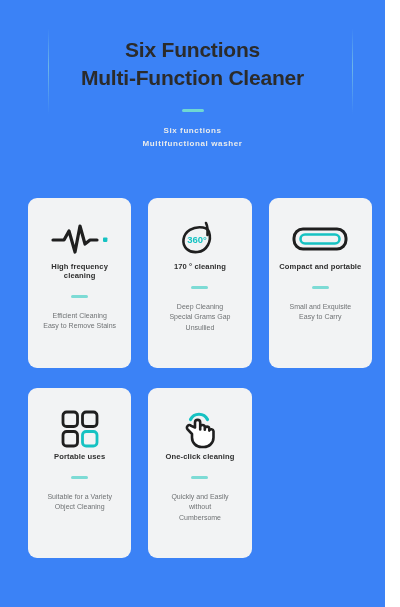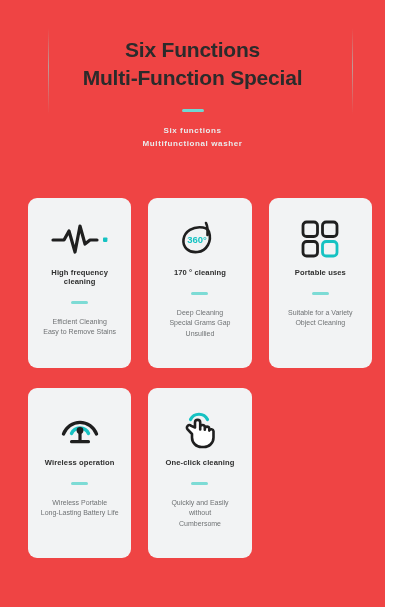--- a/index.html
+++ b/index.html
@@ -9,21 +9,21 @@
     height: 607px;
     background: #ffffff;
     font-family: "Liberation Sans", sans-serif;
     overflow: hidden;
   }
 
   .page {
     position: relative;
     width: 385px;
     height: 607px;
-    background: #ef4444;
+    background: #3b82f6;
   }
 
   
   .header {
     position: relative;
     padding-top: 36px;
     text-align: center;
   }
 
   .deco-line {
@@ -90,21 +90,20 @@
   }
 
   .icon-wrap {
     height: 46px;
     display: flex;
     align-items: center;
     justify-content: center;
   }
 
   .card-title {
-    margin-top: 6px;
     font-size: 7.6px;
     font-weight: bold;
     color: #2f2f2f;
     text-align: center;
     letter-spacing: 0.1px;
   }
 
   .card-divider {
     width: 17px;
     height: 2.5px;
@@ -129,21 +128,21 @@
 
 <div class="page">
 
   <div class="header">
 
     <div class="deco-line left"></div>
     <div class="deco-line right"></div>
 
     <h1 class="headline">
       <span>Six Functions</span>
-      <span class="line2">Multi-Function Special</span>
+      <span class="line2">Multi-Function Cleaner</span>
     </h1>
 
     <div class="title-divider"></div>
 
     <div class="subtitle">
       <span>Six functions</span>
       <span>Multifunctional washer</span>
     </div>
   </div>
 
@@ -175,55 +174,52 @@
       </div>
       <div class="card-title">170 ° cleaning</div>
       <div class="card-divider"></div>
       <div class="card-desc">
         <span>Deep Cleaning</span>
         <span>Special Grams Gap</span>
         <span>Unsullied</span>
       </div>
     </div>
 
+    <div class="card">
+      <div class="icon-wrap">
+        <svg width="56" height="28" viewBox="0 0 56 28">
+          <rect x="2" y="4" width="52" height="20" rx="9" fill="none" stroke="#1f1f1f" stroke-width="3"></rect>
+          <rect x="8.5" y="9.5" width="39" height="9" rx="4.5" fill="none" stroke="#16c2c2" stroke-width="2.6"></rect>
+        </svg>
+      </div>
+      <div class="card-title">Compact and portable</div>
+      <div class="card-divider"></div>
+      <div class="card-desc">
+        <span>Small and Exquisite</span>
+        <span>Easy to Carry</span>
+      </div>
+    </div>
 
     <div class="card">
       <div class="icon-wrap">
         <svg width="38" height="38" viewBox="0 0 38 38">
           <rect x="2" y="2" width="14.5" height="14.5" rx="3.6" fill="none" stroke="#1f1f1f" stroke-width="2.8"></rect>
           <rect x="21.5" y="2" width="14.5" height="14.5" rx="3.6" fill="none" stroke="#1f1f1f" stroke-width="2.8"></rect>
           <rect x="2" y="21.5" width="14.5" height="14.5" rx="3.6" fill="none" stroke="#1f1f1f" stroke-width="2.8"></rect>
           <rect x="21.5" y="21.5" width="14.5" height="14.5" rx="3.6" fill="none" stroke="#16c2c2" stroke-width="2.8"></rect>
         </svg>
       </div>
       <div class="card-title">Portable uses</div>
       <div class="card-divider"></div>
       <div class="card-desc">
         <span>Suitable for a Variety</span>
         <span>Object Cleaning</span>
       </div>
     </div>
 
-    <div class="card">
-      <div class="icon-wrap">
-        <svg width="42" height="40" viewBox="0 0 42 40">
-          <path d="M4.5 25 A17.5 17.5 0 0 1 37.5 25" fill="none" stroke="#1f1f1f" stroke-width="3.4" stroke-linecap="round"></path>
-          <path d="M12.5 24.5 A9.3 9.3 0 0 1 29.5 24.5" fill="none" stroke="#16c2c2" stroke-width="3.4" stroke-linecap="round"></path>
-          <circle cx="21" cy="21.5" r="3.4" fill="#1f1f1f"></circle>
-          <rect x="19.4" y="21" width="3.2" height="11" fill="#1f1f1f"></rect>
-          <rect x="11" y="31" width="20" height="3.2" rx="1.5" fill="#1f1f1f"></rect>
-        </svg>
-      </div>
-      <div class="card-title">Wireless operation</div>
-      <div class="card-divider"></div>
-      <div class="card-desc">
-        <span>Wireless Portable</span>
-        <span>Long-Lasting Battery Life</span>
-      </div>
-    </div>
 
     <div class="card">
       <div class="icon-wrap">
         <svg width="40" height="42" viewBox="0 0 40 42">
           <path d="M10.5 11.5 A9.5 9.5 0 0 1 27.5 11.5" fill="none" stroke="#16c2c2" stroke-width="3.2" stroke-linecap="round"></path>
           <path d="M15 19.5 L15 14.5 A2.6 2.6 0 0 1 20.2 14.5 L20.2 21.5
                    L20.2 19.3 A2.3 2.3 0 0 1 24.8 19.3 L24.8 21.8
                    L24.8 20.4 A2.3 2.3 0 0 1 29.3 20.4 L29.3 22.6
                    A2.2 2.2 0 0 1 33.5 23.2 L33.5 29.5
                    A9.5 9.5 0 0 1 24 39 L21.5 39

